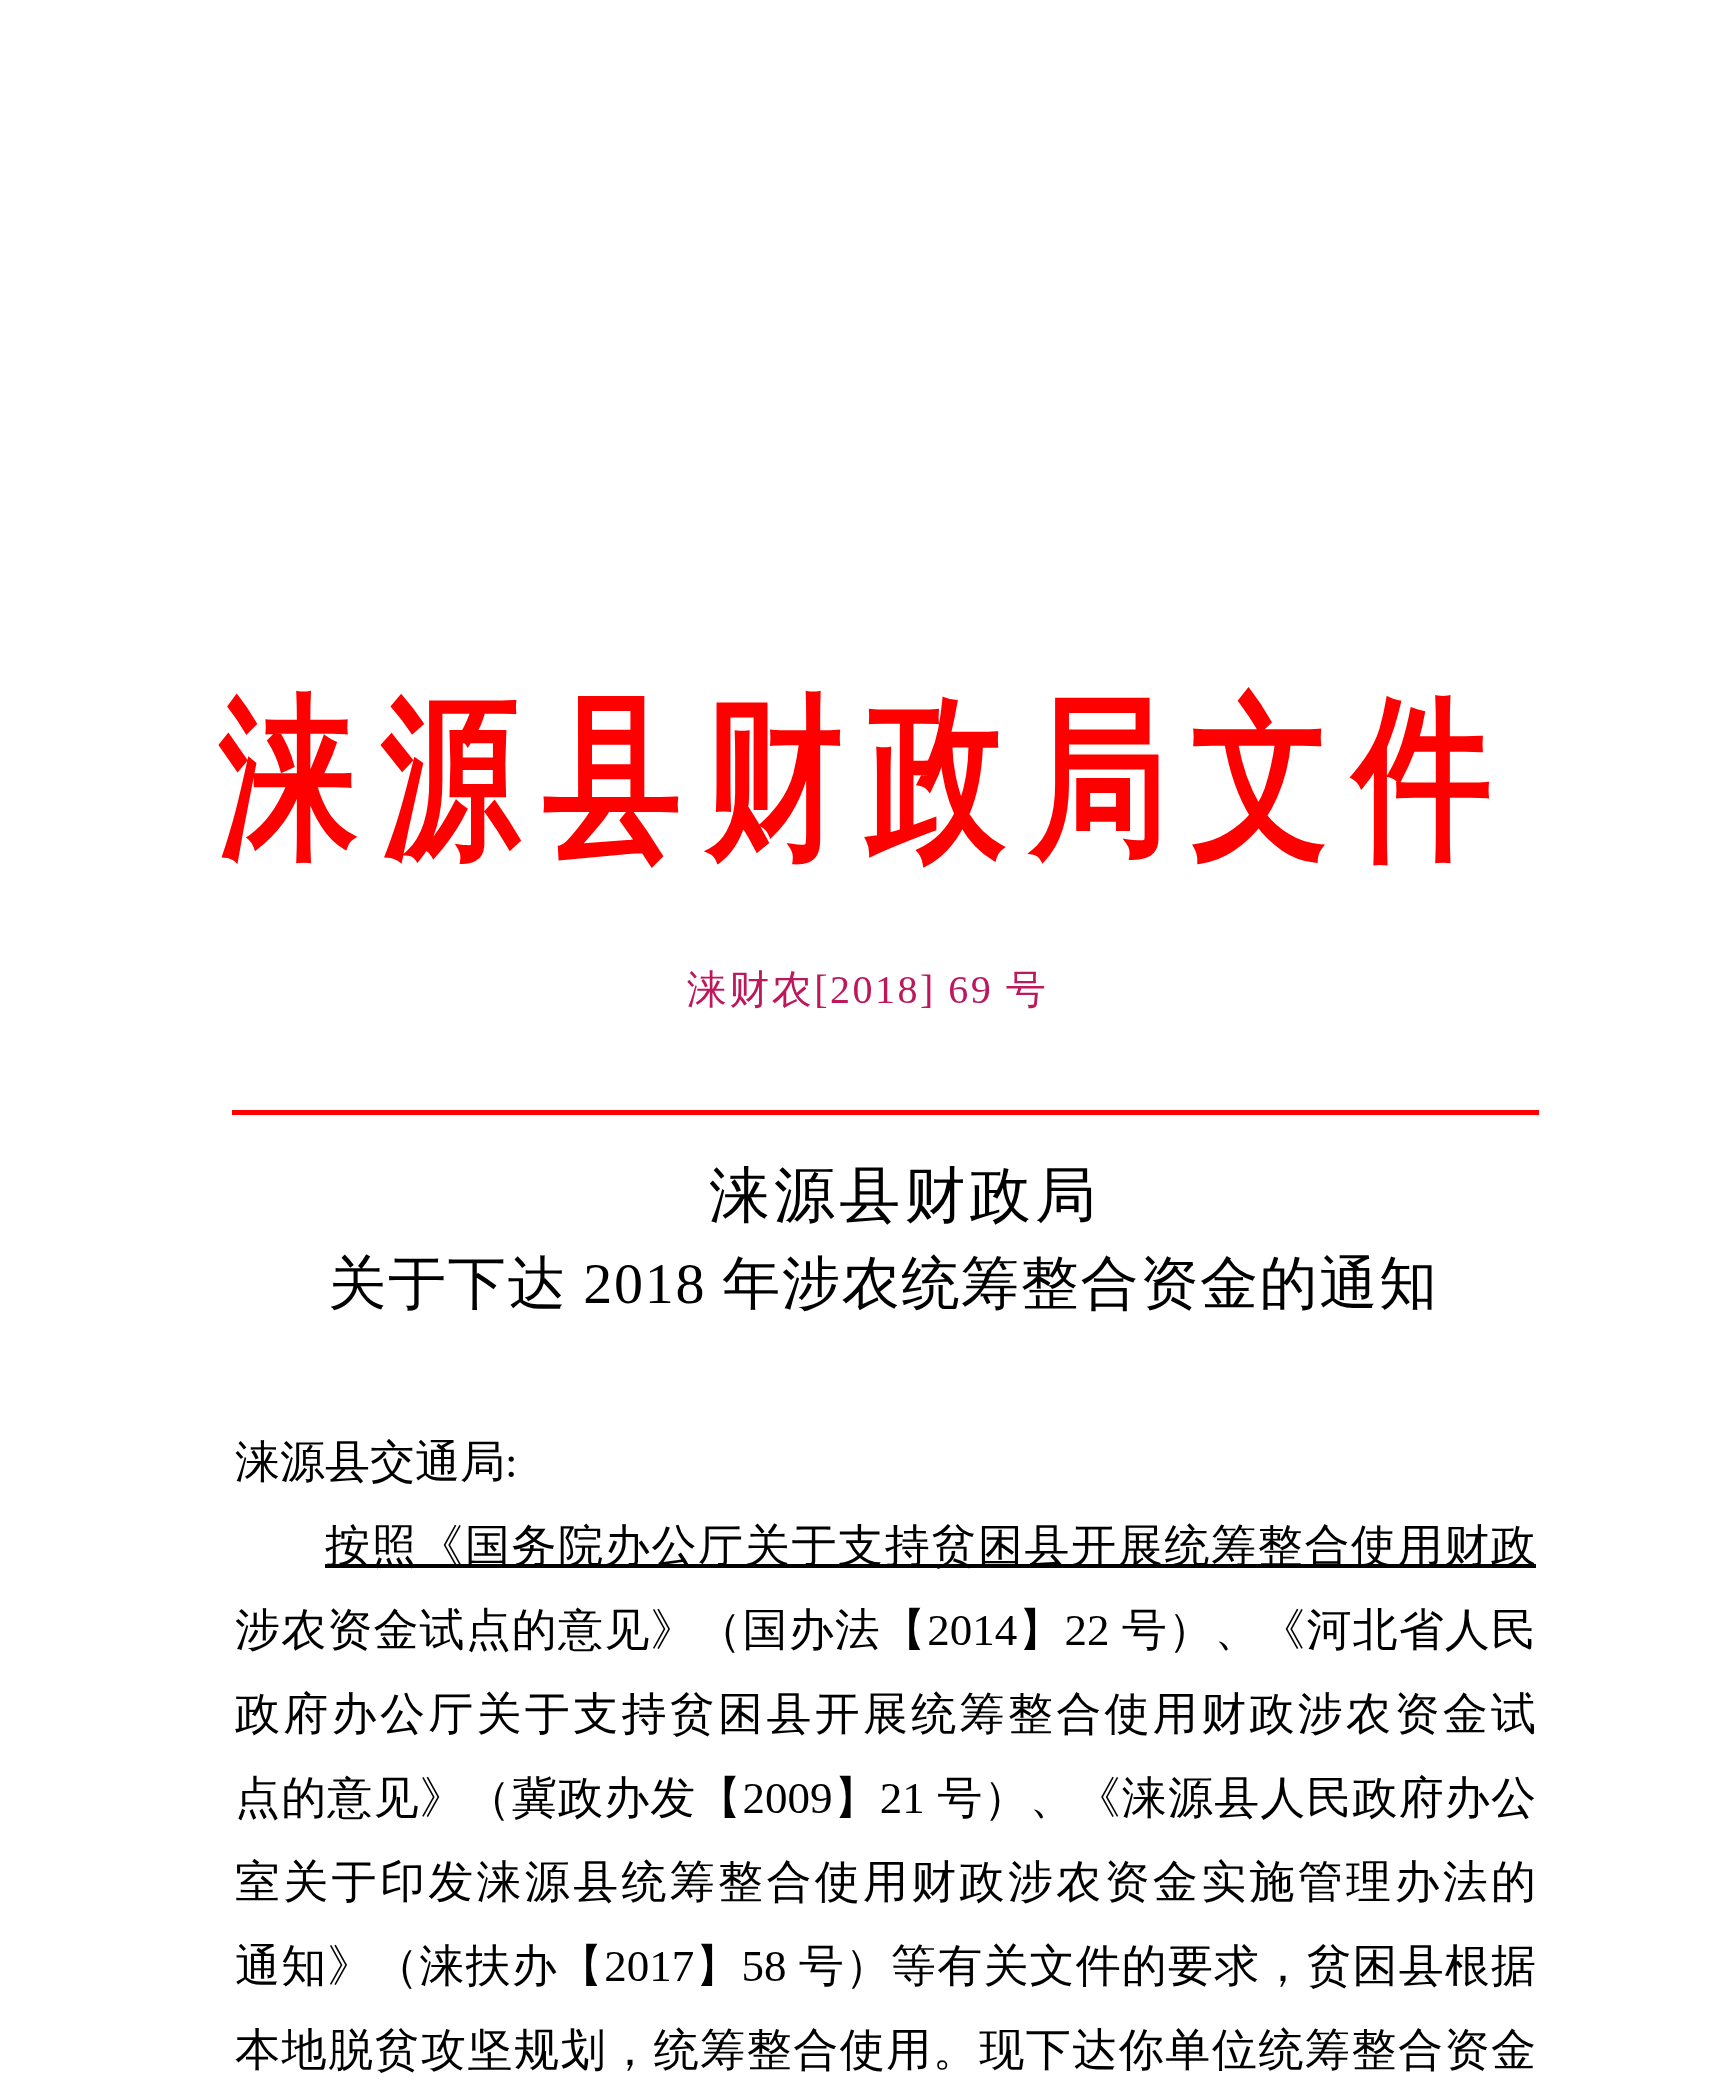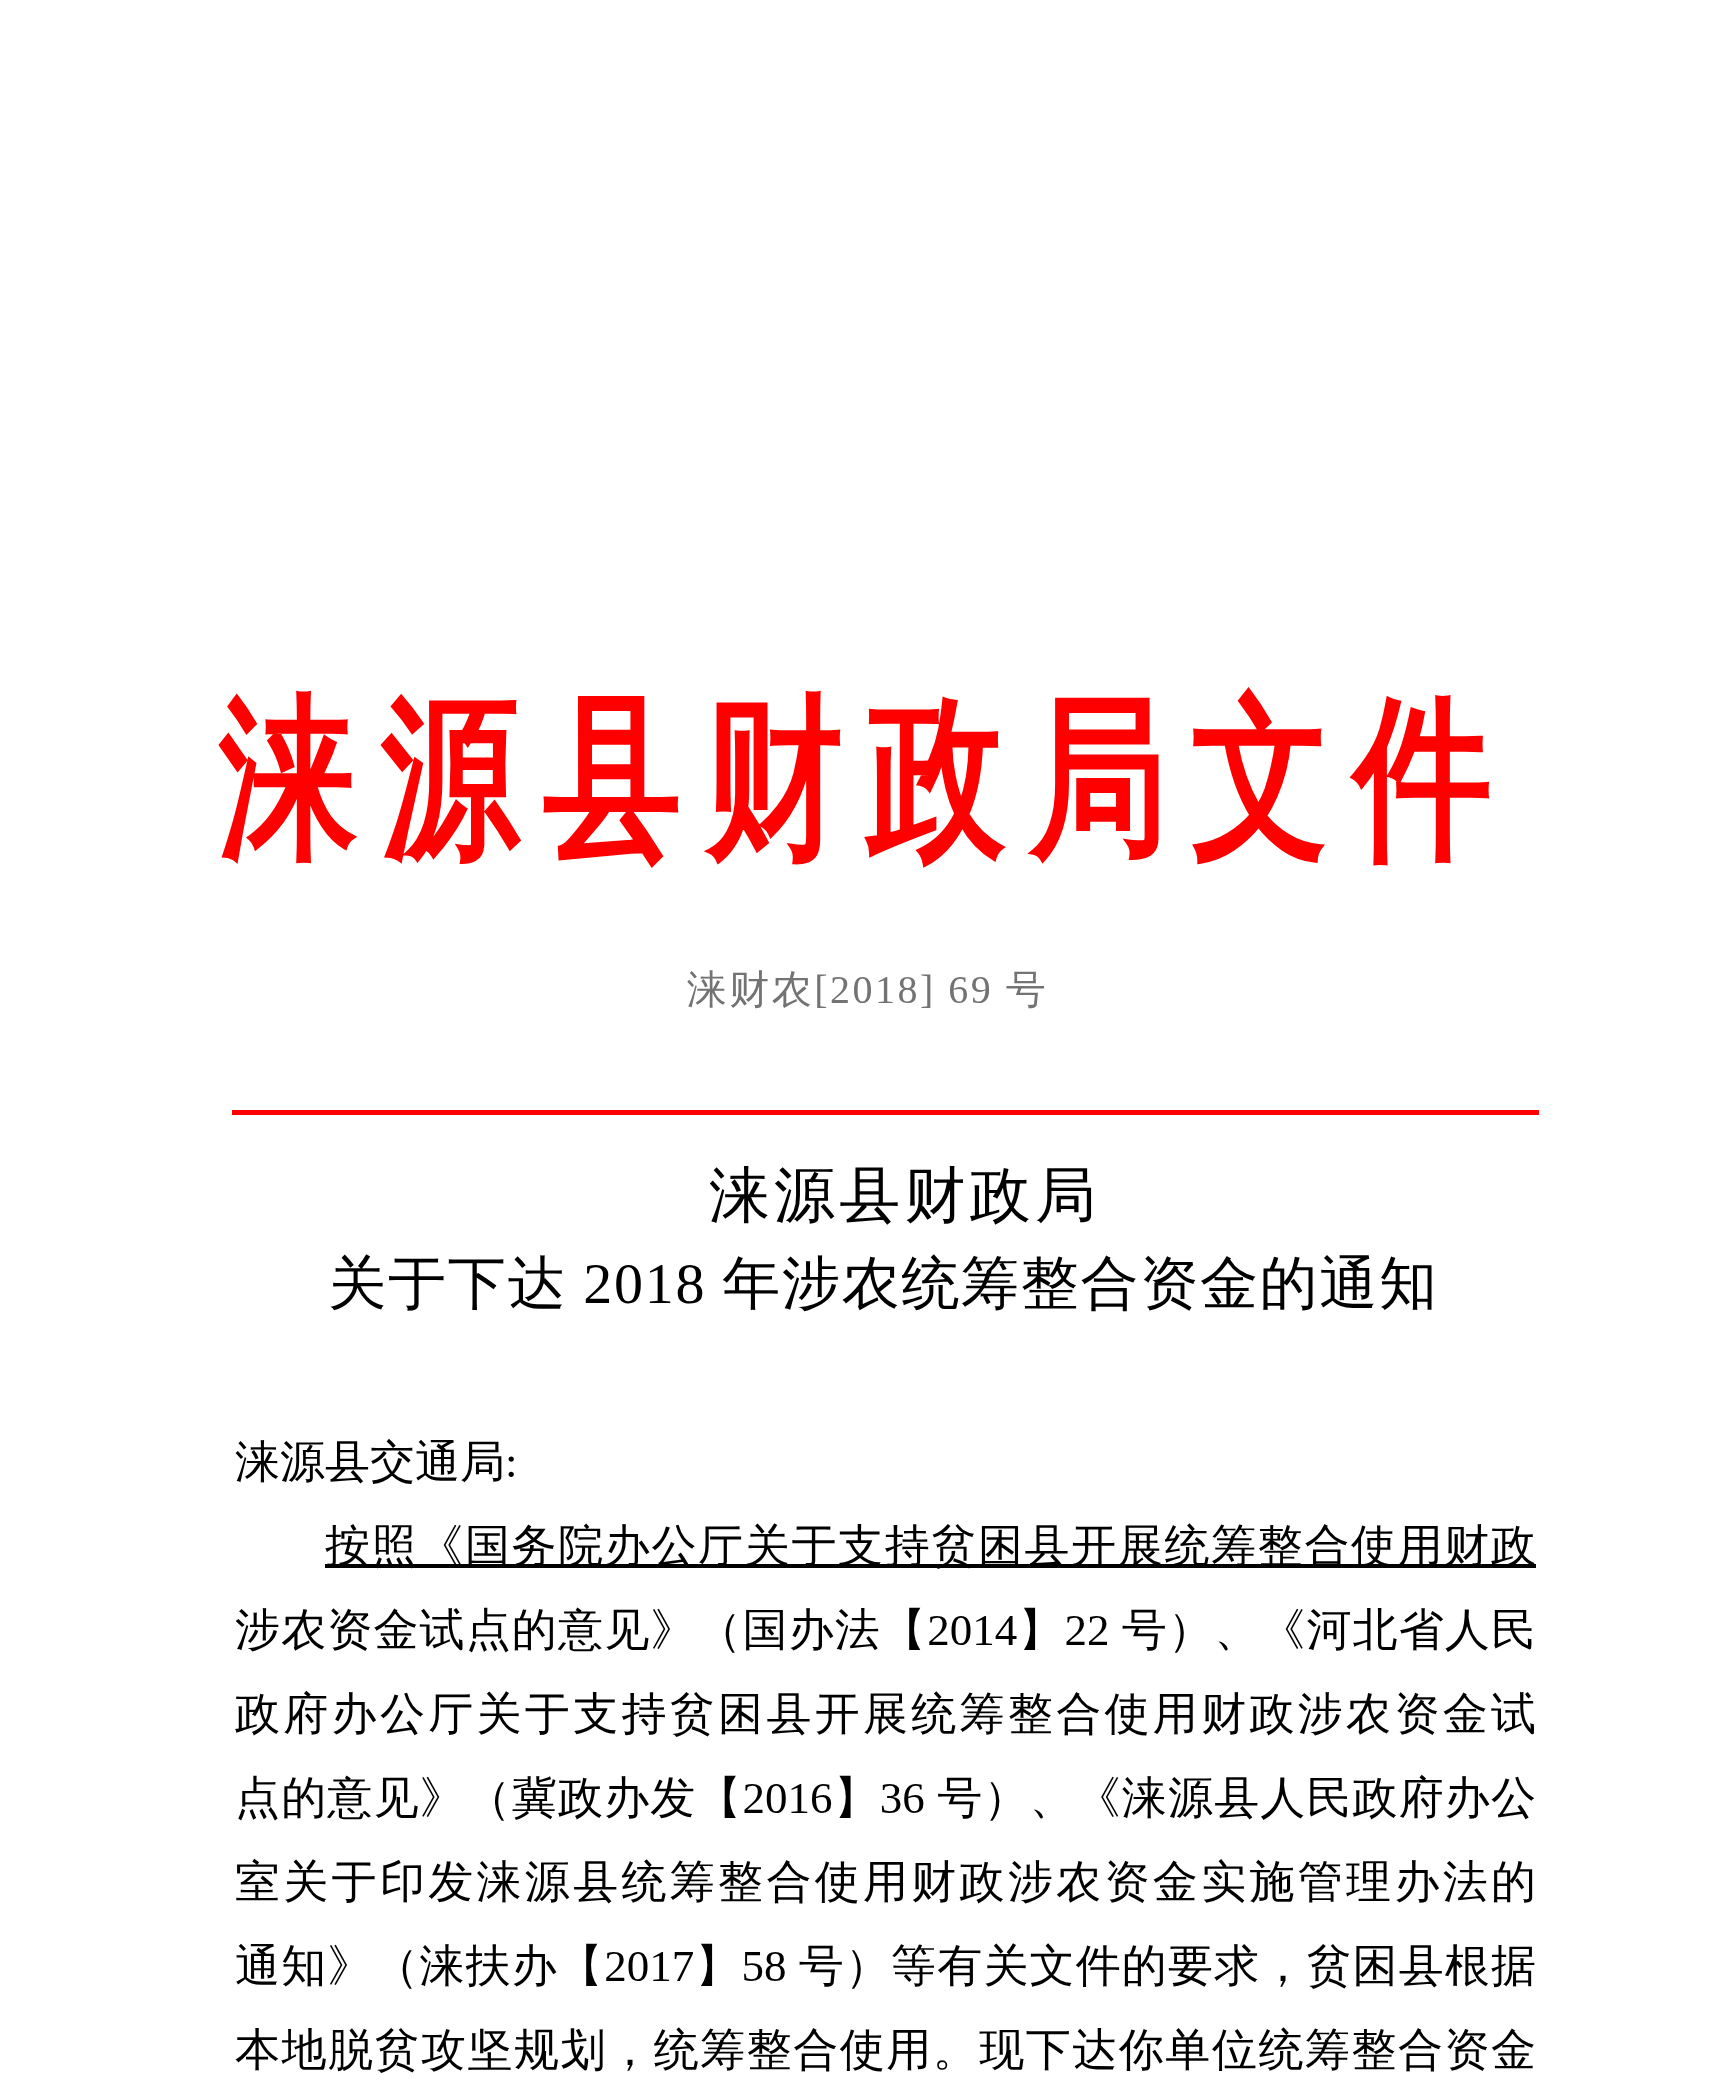--- a/index.html
+++ b/index.html
@@ -36,21 +36,21 @@
   
   .doc-number {
     position: absolute;
     top: 968px;
     left: 0;
     width: 100%;
     text-align: center;
     font-size: 40px;
     line-height: 1.1;
     letter-spacing: 2.5px;
-    color: #737373;
+    color: #be185d;
     white-space: nowrap;
   }
   
   .red-line {
     position: absolute;
     top: 1110px;
     left: 232px;
     width: 1307px;
     height: 4.6px;
     background: #FF0000;
@@ -115,21 +115,21 @@
 
   <div class="main-title">涞源县财政局</div>
 
   <div class="sub-title">关于下达 2018 年涉农统筹整合资金的通知</div>
 
   <div class="body-block">
     <div class="salutation">涞源县交通局:</div>
     <div class="jline indent">按照《国务院办公厅关于支持贫困县开展统筹整合使用财政</div>
     <div class="jline">涉农资金试点的意见》（国办法【2014】22 号）、《河北省人民</div>
     <div class="jline">政府办公厅关于支持贫困县开展统筹整合使用财政涉农资金试</div>
-    <div class="jline">点的意见》（冀政办发【2016】36 号）、《涞源县人民政府办公</div>
+    <div class="jline">点的意见》（冀政办发【2009】21 号）、《涞源县人民政府办公</div>
     <div class="jline">室关于印发涞源县统筹整合使用财政涉农资金实施管理办法的</div>
     <div class="jline">通知》（涞扶办【2017】58 号）等有关文件的要求，贫困县根据</div>
     <div class="jline">本地脱贫攻坚规划，统筹整合使用。现下达你单位统筹整合资金</div>
     <div class="jline">5382.67 万元，请严格按照资金管理要求，尽快制定项目实施方</div>
 
   </div>
 
 </div>
 
 

